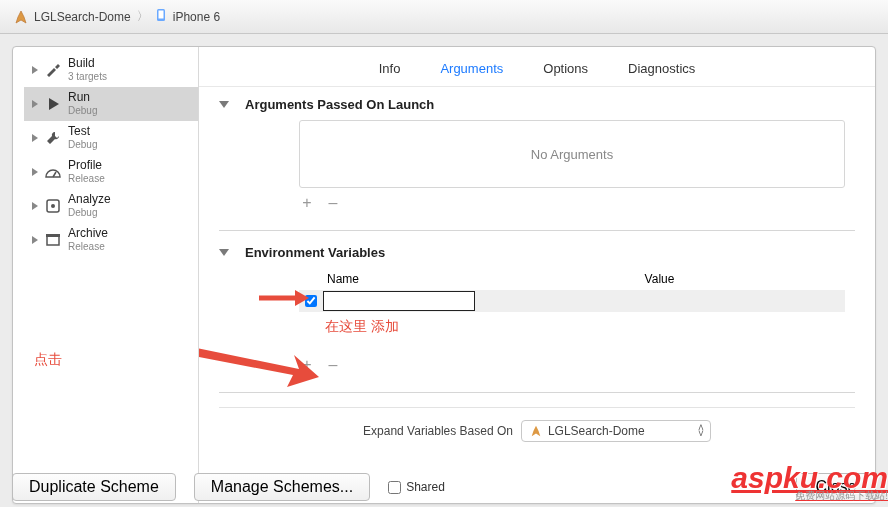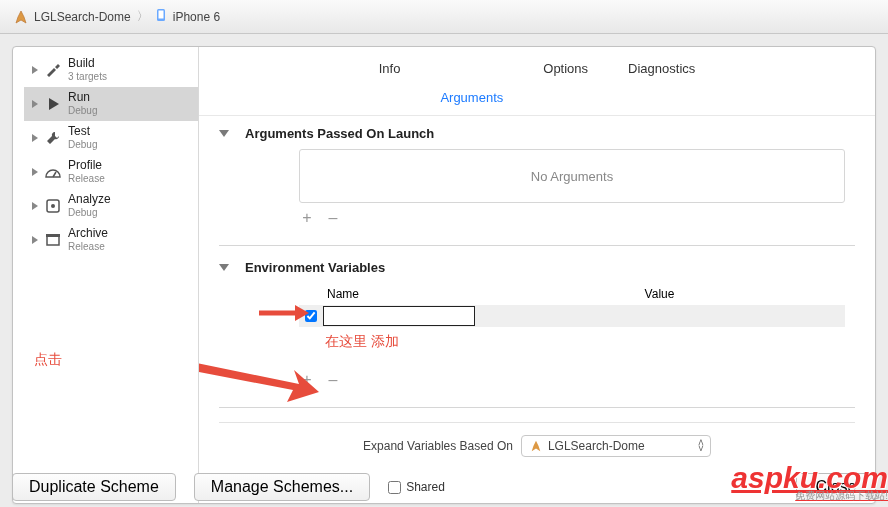--- a/index.html
+++ b/index.html
@@ -12,26 +12,26 @@
 .side-item { display: flex; align-items: center; gap: 6px; padding: 4px 8px; min-height: 34px; }
 .side-item.selected { background: #d6d6d6; }
 .disclosure { width: 0; height: 0; border-top: 4px solid transparent; border-bottom: 4px solid transparent; border-left: 6px solid #888; flex-shrink: 0; }
 .side-icon { width: 18px; height: 18px; flex-shrink: 0; display: flex; align-items: center; justify-content: center; }
 .side-text { display: flex; flex-direction: column; line-height: 1.15; }
 .side-title { font-size: 12px; color: #222; }
 .side-sub { font-size: 10px; color: #888; }
 .main { flex: 1; display: flex; flex-direction: column; }
 .tabs { display: flex; justify-content: center; gap: 40px; padding: 14px 0 10px; border-bottom: 1px solid #e8e8e8; font-size: 13px; }
 .tab { color: #333; cursor: pointer; }
-.tab.active { color: #1d7bff; margin-top: 29px; }
+.tab.active { color: #1d7bff; }
 .content { flex: 1; overflow: auto; padding: 10px 20px 0 20px; position: relative; }
 .section { margin-bottom: 18px; }
 .sec-header { display: flex; align-items: center; gap: 16px; font-weight: bold; font-size: 13px; color: #222; margin-bottom: 8px; }
 .sec-tri { width: 0; height: 0; border-left: 5px solid transparent; border-right: 5px solid transparent; border-top: 7px solid #7a7a7a; }
-.args-box { margin-left: 80px; margin-right: 10px; border: 1px solid #d6d6d6; border-radius: 3px; height: 54px; display: flex; align-items: center; justify-content: center; color: #888; font-size: 13px; }
+.args-box { margin-left: 80px; margin-right: 10px; border: 1px solid #d6d6d6; border-radius: 3px; height: 68px; display: flex; align-items: center; justify-content: center; color: #888; font-size: 13px; }
 .pm-row { margin-left: 80px; margin-top: 6px; display: flex; gap: 10px; color: #999; font-size: 16px; }
 .pm-btn { width: 16px; text-align: center; cursor: pointer; }
 .divider { border: none; border-top: 1px solid #d6d6d6; margin: 14px 0; }
 .env-table { margin-left: 80px; margin-right: 10px; }
 .env-head { display: flex; font-size: 12px; color: #000000; padding: 4px 0; }
 .col-name { width: 175px; padding-left: 28px; }
 .col-value { flex: 1; text-align: center; }
 .env-row { display: flex; align-items: center; background: #efefef; height: 22px; }
 .env-check { width: 24px; display: flex; align-items: center; justify-content: center; }
 .env-check input { width: 12px; height: 12px; }

